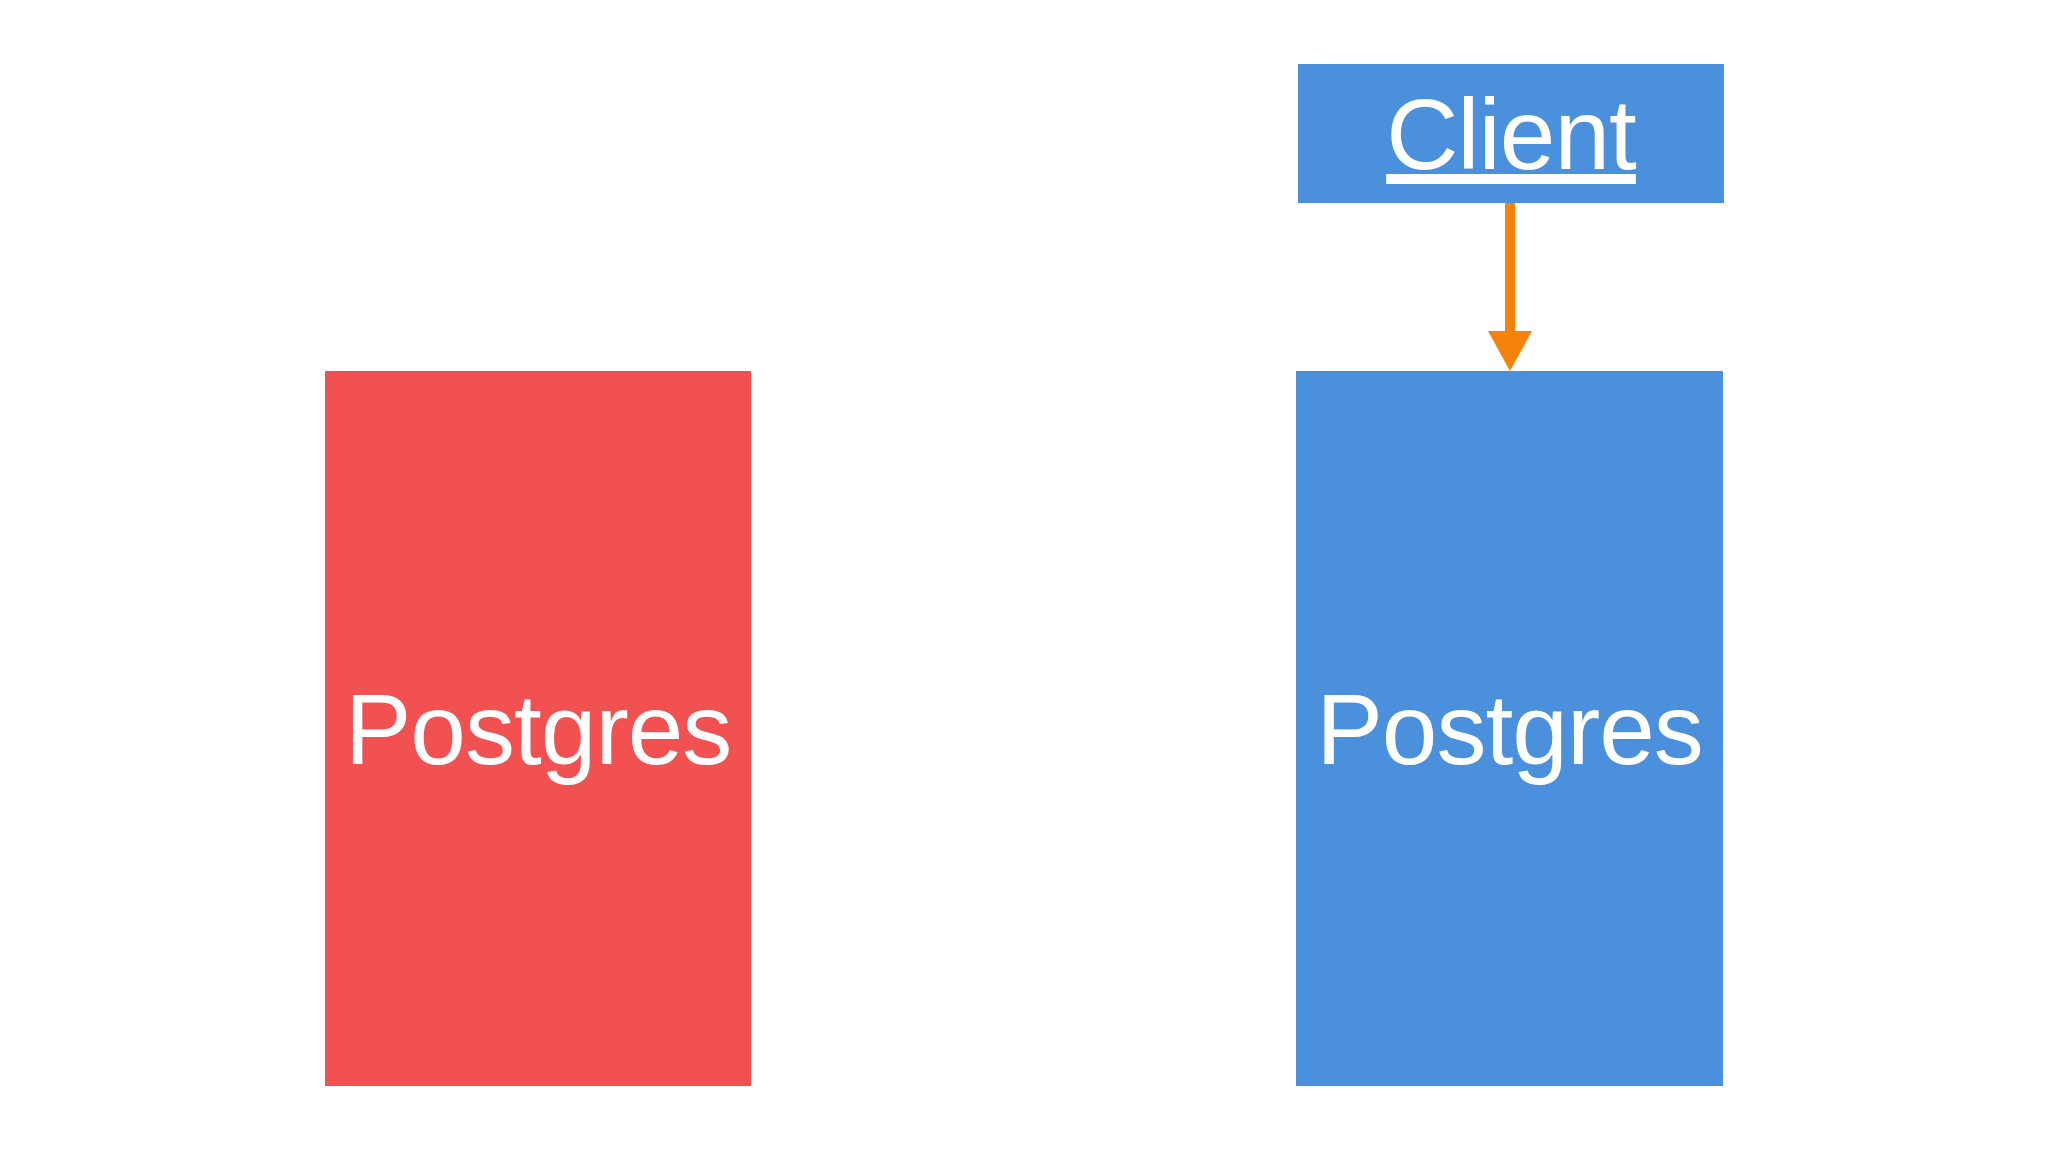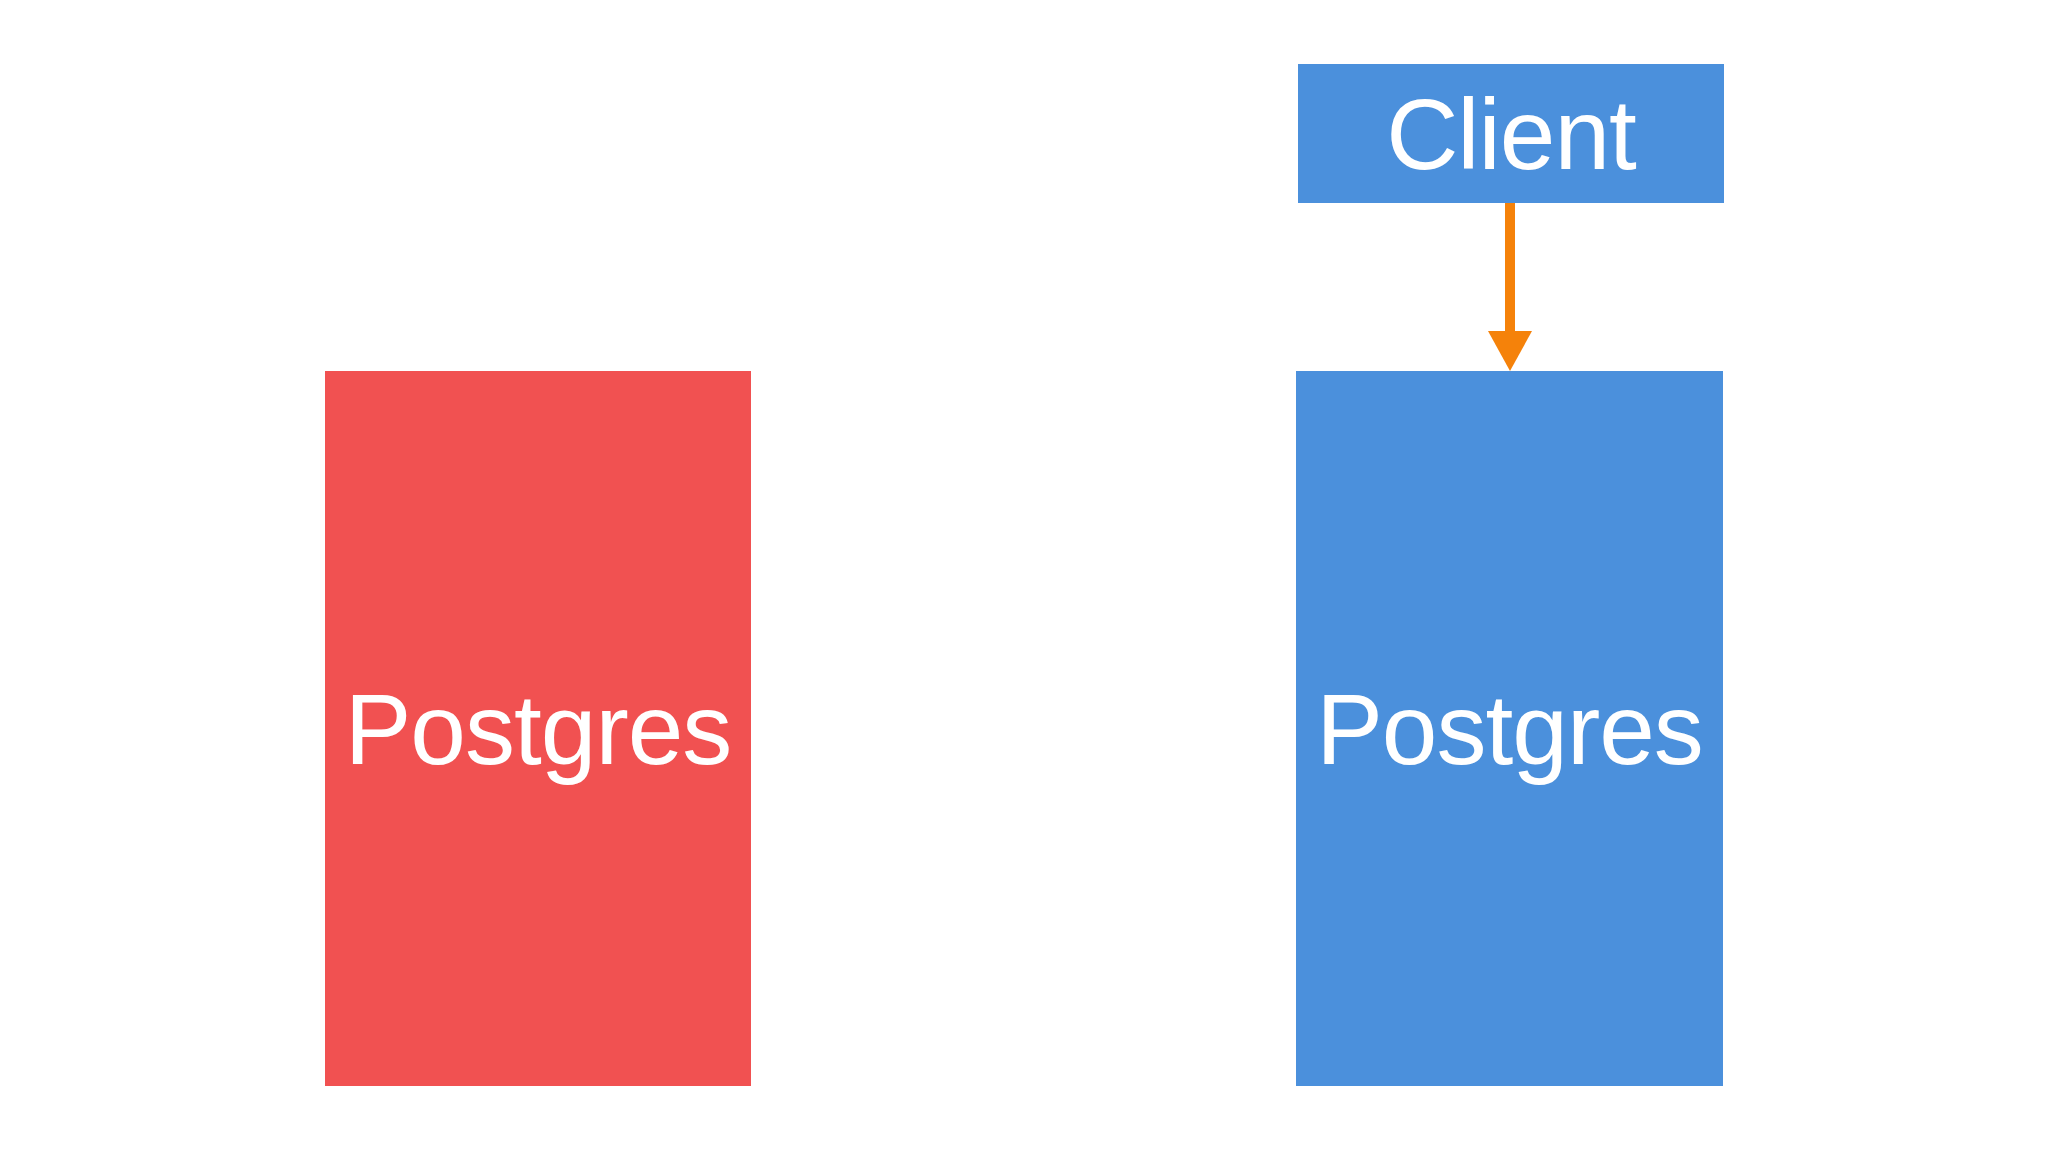--- a/index.html
+++ b/index.html
@@ -80,21 +80,21 @@
 </head>
 <body>
 
 <div class="canvas" style="background-color: rgb(255, 255, 255);">
 
   <div class="node node-postgres-left" style="background-color: rgb(241, 81, 81);">
     <span class="node-label" style="color: rgb(255, 255, 255);">Postgres</span>
   </div>
 
   <div class="node node-client" style="background-color: rgb(75, 144, 220);">
-    <span class="node-label" style="color: rgb(255, 255, 255);">Client</span>
+    <span class="node-label" style="color: rgb(255, 255, 255); text-decoration: underline;">Client</span>
   </div>
 
   <div class="arrow">
     <div class="arrow-shaft" style="background-color: rgb(245, 130, 10);"></div>
     <div class="arrow-head" style="border-top-color: rgb(245, 130, 10);"></div>
   </div>
 
   <div class="node node-postgres-right" style="background-color: rgb(75, 144, 220);">
     <span class="node-label" style="color: rgb(255, 255, 255);">Postgres</span>
   </div>

